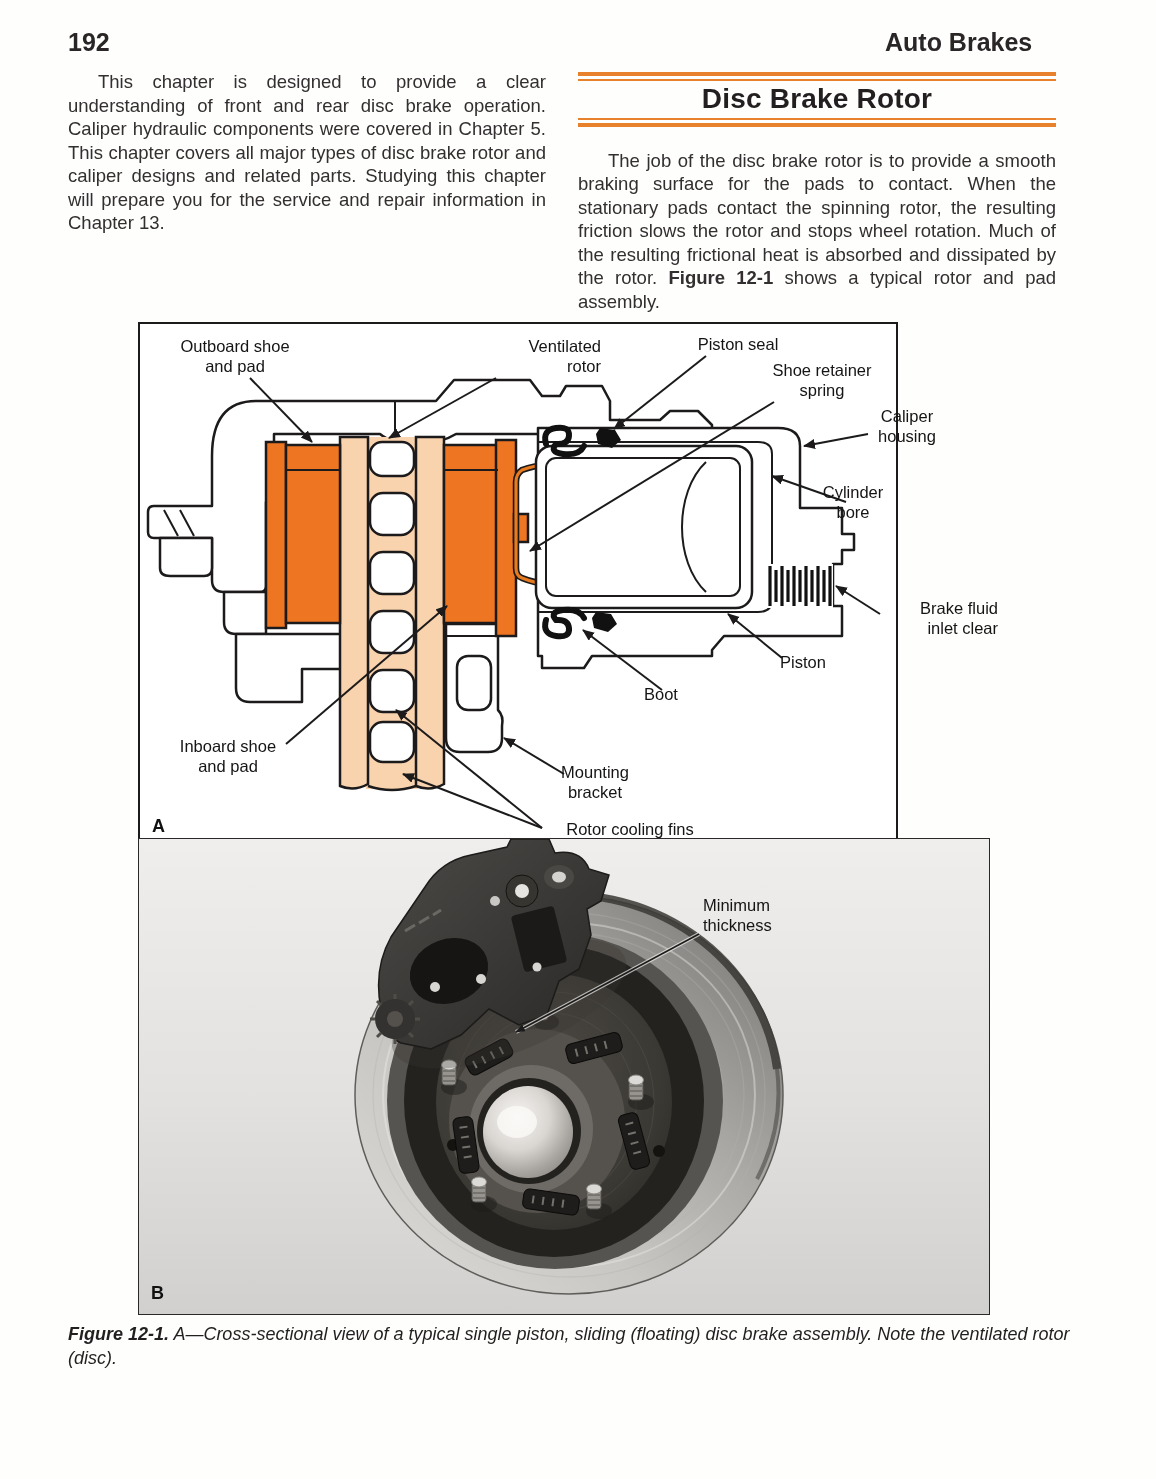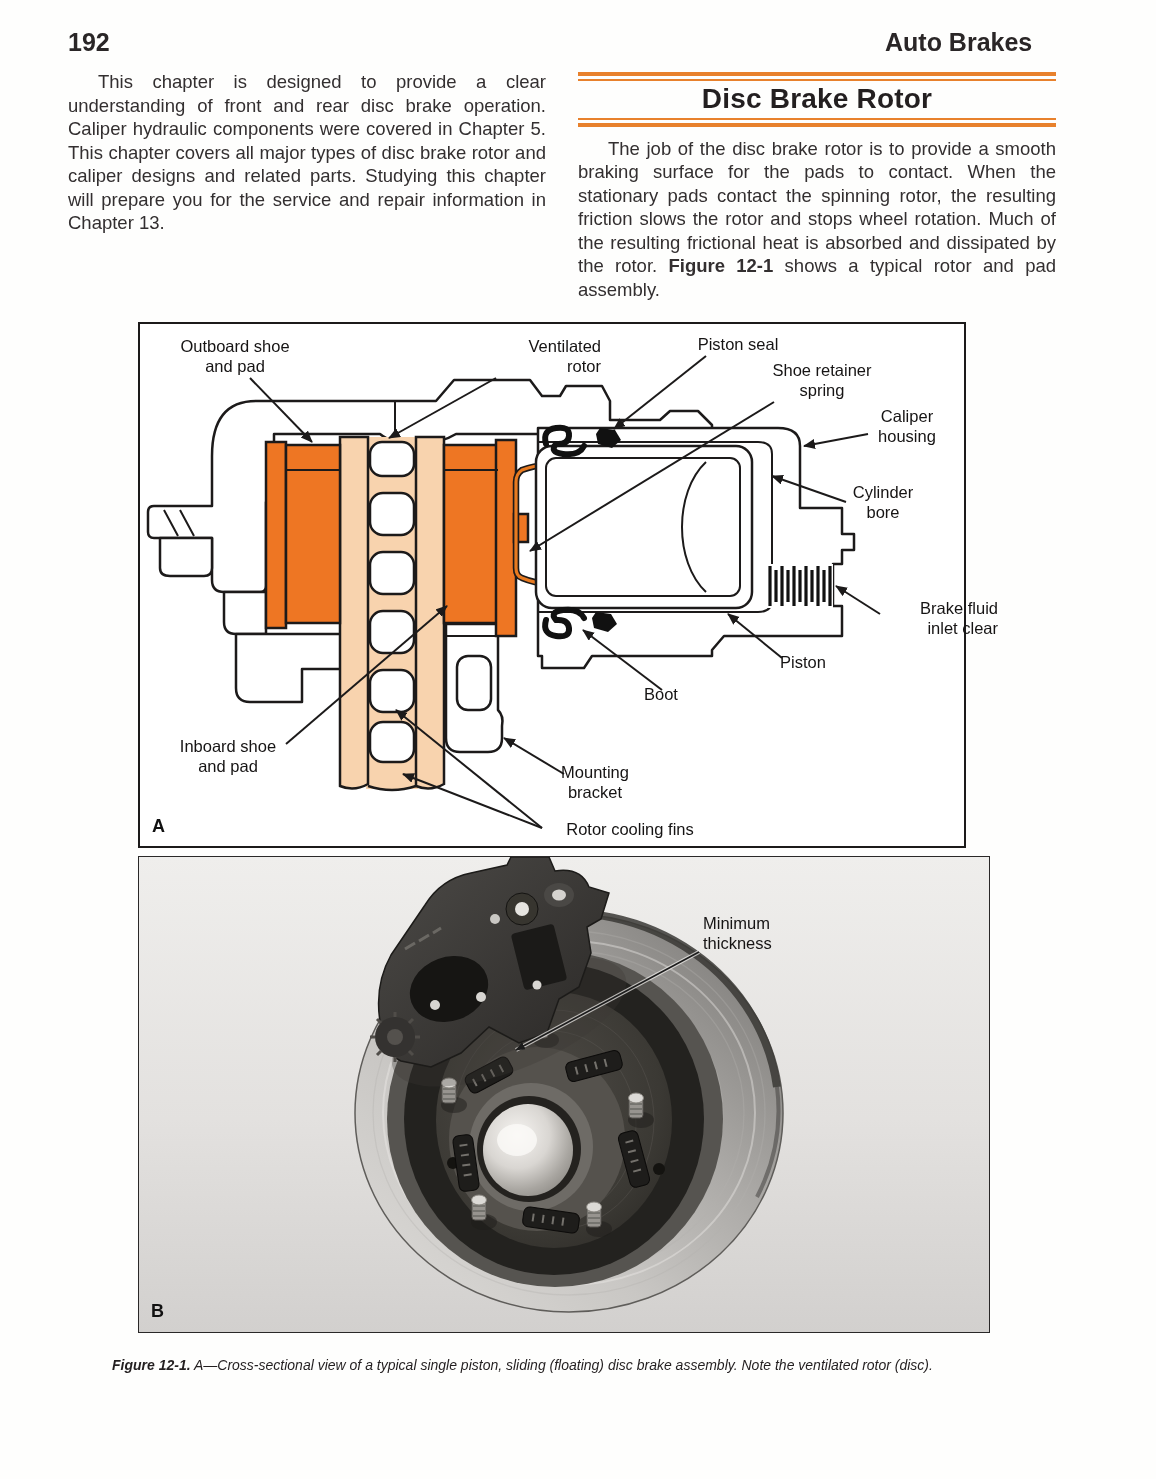--- a/index.html
+++ b/index.html
@@ -14,32 +14,32 @@
   .bodycol{position:absolute; width:478px; font-size:18.5px; line-height:23.5px;
     text-align:justify; color:#332f30;}
   .bodycol p{margin:0; text-indent:30px;}
   #leftcol{left:68px; top:70px;}
   #rightcol{left:578px; top:72px;}
   .rule{background:#e8812c; width:478px;}
   .rule.thick{height:4px;} .rule.thin{height:2px;}
   .rulegap{height:3px;}
   .sectitle{font-size:28px; font-weight:bold; text-align:center; color:#231f20;
     letter-spacing:.2px; margin:6px 0 7px 0;}
-  #rightpara{margin-top:10px;}
+  #rightpara{margin-top:22px;}
   .figpanel{position:absolute; left:138px; background:#ffffff; box-sizing:border-box;}
-  #figA{top:322px; width:828px; height:526px; border:2px solid #1c1a1a;}
-  #figB{top:856px; width:852px; height:477px; border:1px solid #2a2828;}
+  #figA{top:322px; width:760px; height:526px; border:2px solid #1c1a1a;}
+  #figB{top:838px; width:852px; height:477px; border:1px solid #2a2828;}
   .callout{position:absolute; width:170px; text-align:center; font-size:16.5px;
     line-height:20px; color:#161414;}
   .callout span{display:block;}
   .callout.leftalign{text-align:left;}
   .panelletter{position:absolute; font-size:18px; font-weight:bold; color:#111;}
   .figsvg{position:absolute; left:0; top:0;}
-  .caption{position:absolute; left:68px; top:1353px; width:1024px; font-size:14px;
-    line-height:24px; font-style:italic; color:#231f20;margin-left:44px;}
+  .caption{position:absolute; left:68px; top:1322px; width:1024px; font-size:18px;
+    line-height:24px; font-style:italic; color:#231f20;}
   .caption .cap-label{font-style:italic; font-weight:bold;}
 </style>
 </head>
 <body>
 
 <div class="page">
 
   <div class="runhead" id="pageNum">192</div>
   <div class="runhead" id="runTitle">Auto Brakes</div>
 
@@ -173,21 +173,21 @@
       <span>Piston seal</span>
     </div>
     <div class="callout" style="left:597px; top:36px;">
       <span>Shoe retainer</span>
       <span>spring</span>
     </div>
     <div class="callout" style="left:682px; top:82px;">
       <span>Caliper</span>
       <span>housing</span>
     </div>
-    <div class="callout" style="left:658px; top:158px;">
+    <div class="callout" style="left:628px; top:158px;">
       <span>Cylinder</span>
       <span>bore</span>
     </div>
     <div class="callout" style="left:688px; top:274px;text-align:right;">
       <span>Brake fluid</span>
       <span>inlet clear</span>
     </div>
     <div class="callout" style="left:578px; top:328px;">
       <span>Piston</span>
     </div>

